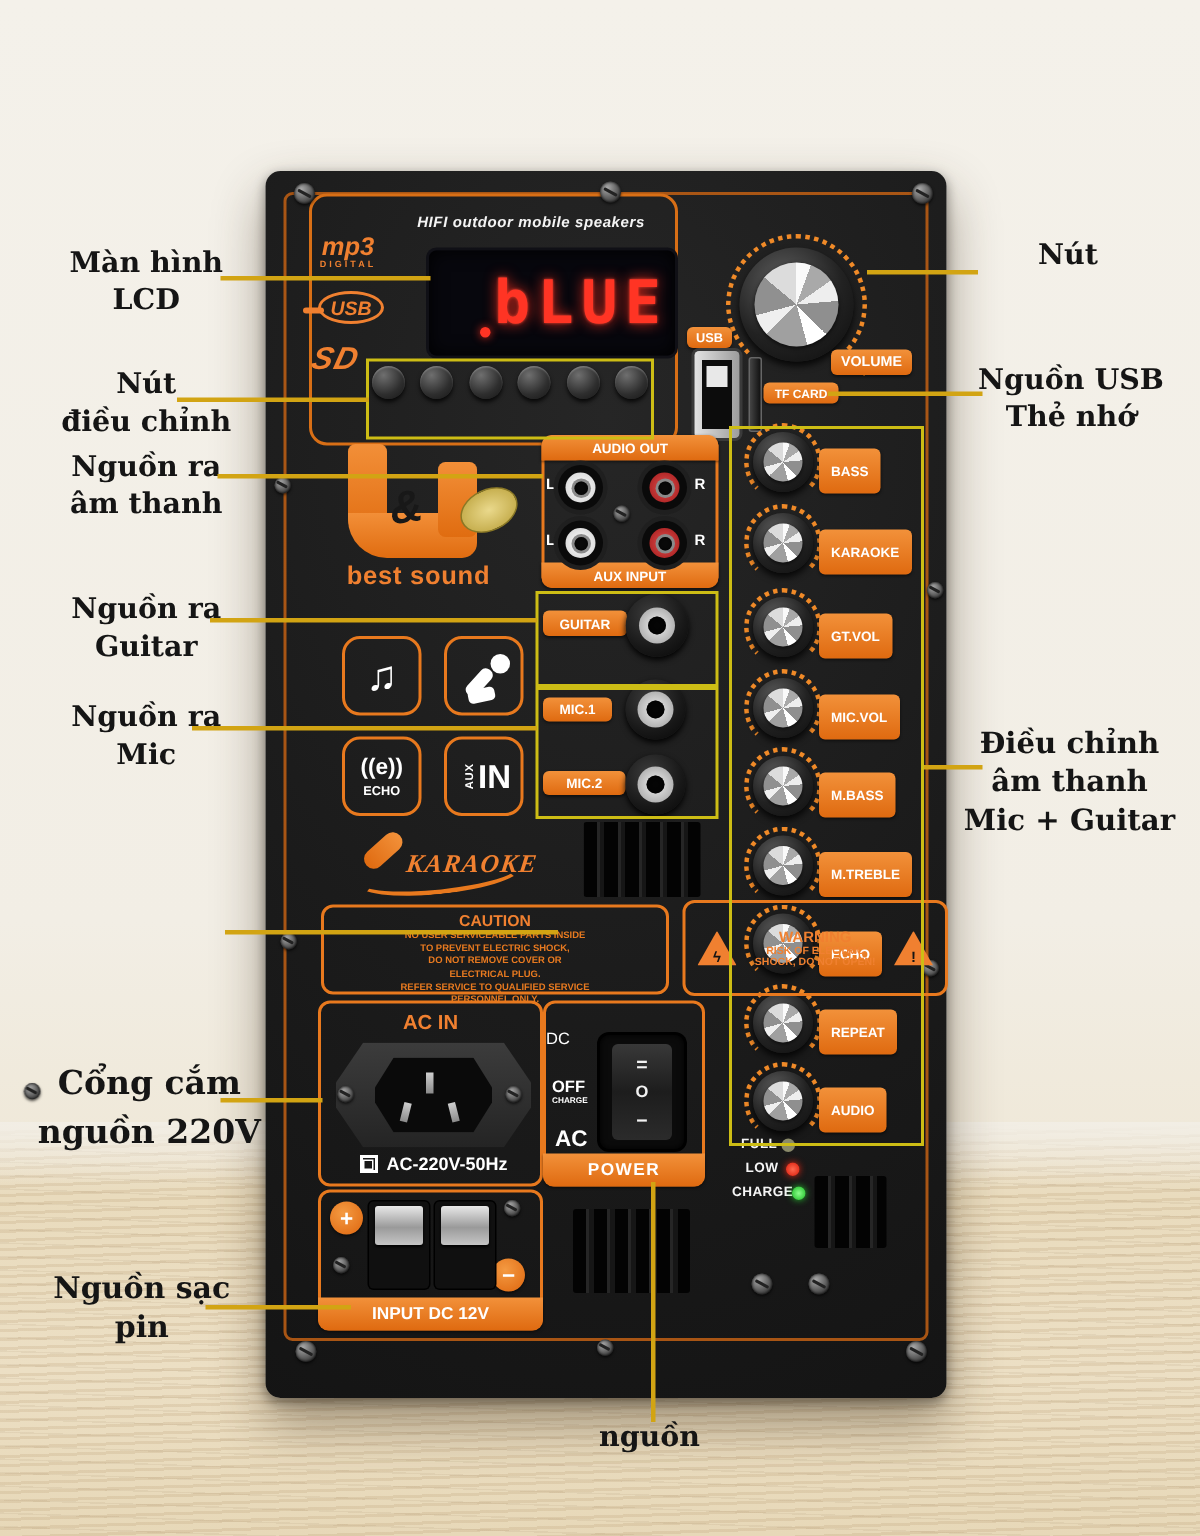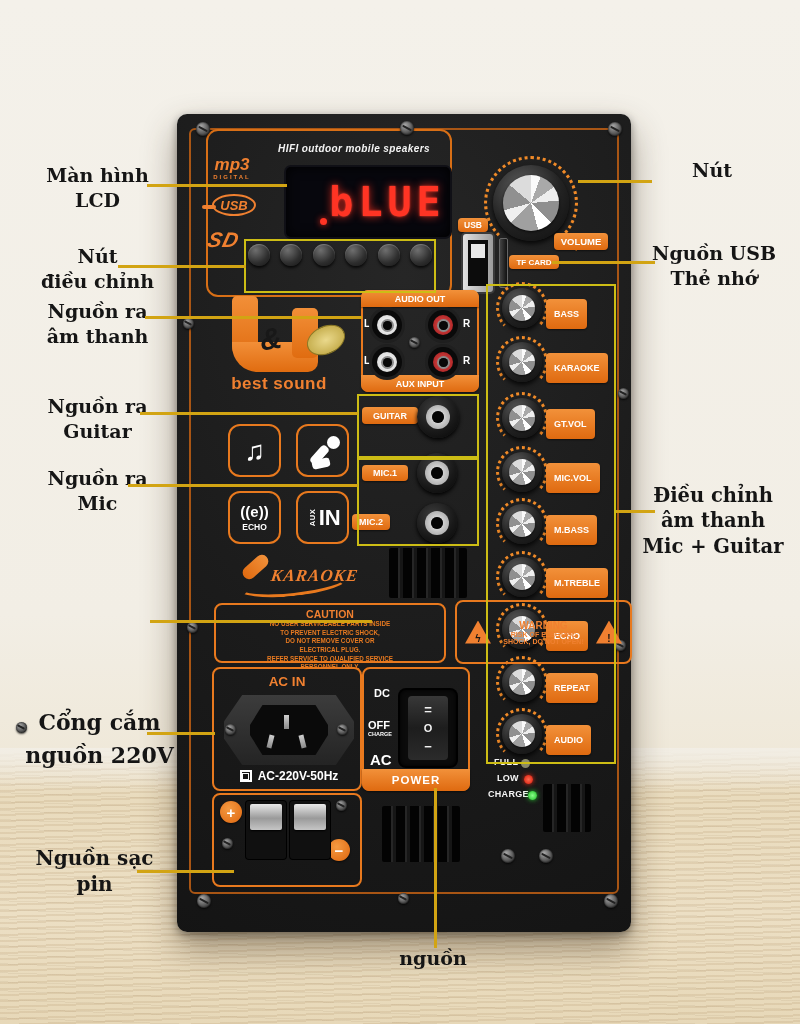--- a/index.html
+++ b/index.html
@@ -326,21 +326,21 @@
       <div class="ring">
         <div class="hole"></div>
       </div>
     </div>
   <div class="abs opill" style="left:362px;top:465px;width:46px;height:16px;font-size:9px">MIC.1</div>
   <div class="tsjack" style="left:417px;top:453px;width:40px;height:40px">
       <div class="ring">
         <div class="hole"></div>
       </div>
     </div>
-  <div class="abs opill" style="left:352px;top:514px;width:38px;height:16px;font-size:9px">MIC.2</div>
+  <div class="abs opill" style="left:362px;top:514px;width:55px;height:16px;font-size:9px">MIC.2</div>
   <div class="tsjack" style="left:417px;top:503px;width:40px;height:40px">
       <div class="ring">
         <div class="hole"></div>
       </div>
     </div>
 
   <div class="abs vents" style="left:389px;top:548px;width:78px;height:50px"></div>
   <div class="abs vents" style="left:382px;top:806px;width:78px;height:56px"></div>
   <div class="abs vents" style="left:543px;top:784px;width:48px;height:48px"></div>
 
@@ -379,21 +379,21 @@
     <div class="abs screw sm" style="left:16px;top:722px;position:fixed"></div>
     <div class="abs" style="left:10px;top:100px;width:130px;display:flex;align-items:center;justify-content:center;color:#fff;font-weight:bold;font-size:12px">
       <span class="classii"></span>
       <span>AC-220V-50Hz</span>
     </div>
   </div>
   <div class="abs screw sm" style="left:225px;top:724px"></div>
   <div class="abs screw sm" style="left:337px;top:724px"></div>
 
   <div class="abs obox" style="left:362px;top:667px;width:108px;height:124px">
-    <span class="abs" style="left:10px;top:18px;color:#fff;font-weight:bold;font-size:11px">DC</span>
+    <span class="abs" style="left:0;top:18px;color:#fff;font-weight:normal;font-size:11px">DC</span>
     <span class="abs" style="left:4px;top:50px;color:#fff;font-weight:bold;font-size:11px">OFF</span>
     <span class="abs" style="left:4px;top:62px;color:#fff;font-weight:bold;font-size:5.5px">CHARGE</span>
     <span class="abs" style="left:6px;top:82px;color:#fff;font-weight:bold;font-size:15px">AC</span>
     <div class="abs rocker" style="left:36px;top:21px;width:56px;height:76px">
       <div class="rocker-in">
         <span style="font-size:13px">=</span>
         <span style="font-size:11px">O</span>
         <span style="font-size:13px">−</span>
       </div>
     </div>
@@ -402,20 +402,21 @@
 
   <div class="abs obox" style="left:212px;top:793px;width:150px;height:94px">
     <div class="pm" style="position:absolute;left:6px;top:6px;width:22px;height:22px">+</div>
     <div class="pm" style="position:absolute;right:10px;top:44px;width:22px;height:22px">−</div>
     <div class="term" style="position:absolute;left:32px;top:6px;width:40px;height:58px">
         <div class="metal"></div>
       </div>
     <div class="term" style="position:absolute;left:76px;top:6px;width:40px;height:58px">
         <div class="metal"></div>
       </div>
+    <div class="opill" style="position:absolute;left:-2px;bottom:-2px;right:-2px;height:22px;font-size:11.5px;border-radius:0 0 7px 7px">INPUT DC 12V</div>
   </div>
   <div class="abs screw sm" style="left:222px;top:838px"></div>
   <div class="abs screw sm" style="left:336px;top:800px"></div>
 
   <div class="ybox" style="left:244px;top:239px;width:192px;height:54px"></div>
   <div class="ybox" style="left:486px;top:284px;width:130px;height:480px"></div>
   <div class="ybox" style="left:357px;top:394px;width:122px;height:64px"></div>
   <div class="ybox" style="left:357px;top:458px;width:122px;height:88px"></div>
 
   <div class="cl" style="left:147px;top:184px;width:140px"></div>

